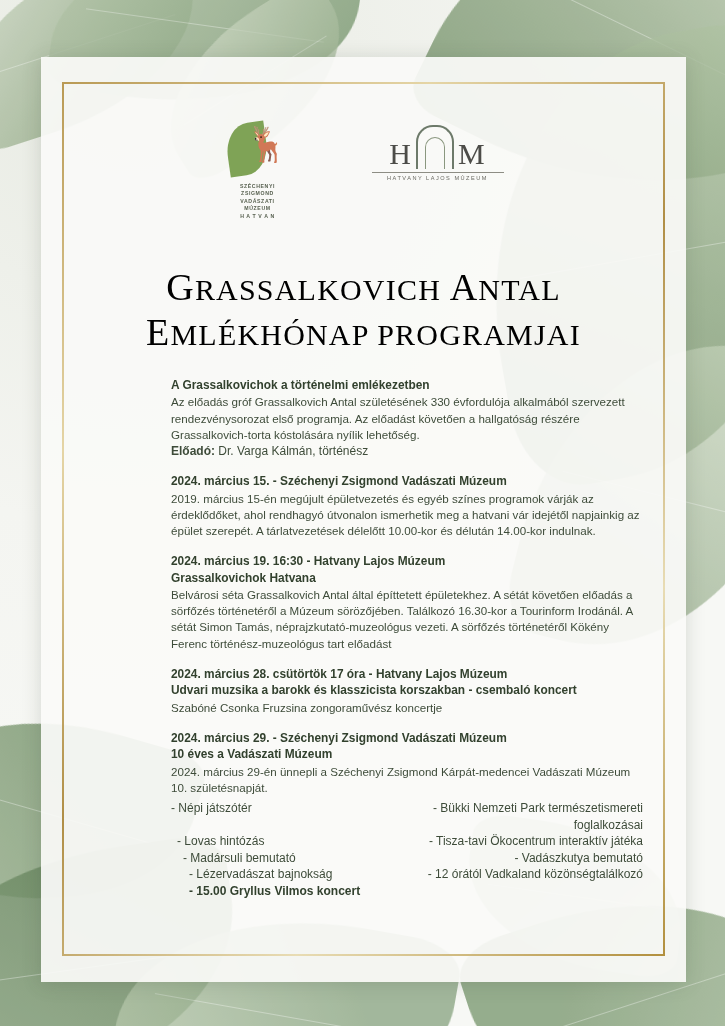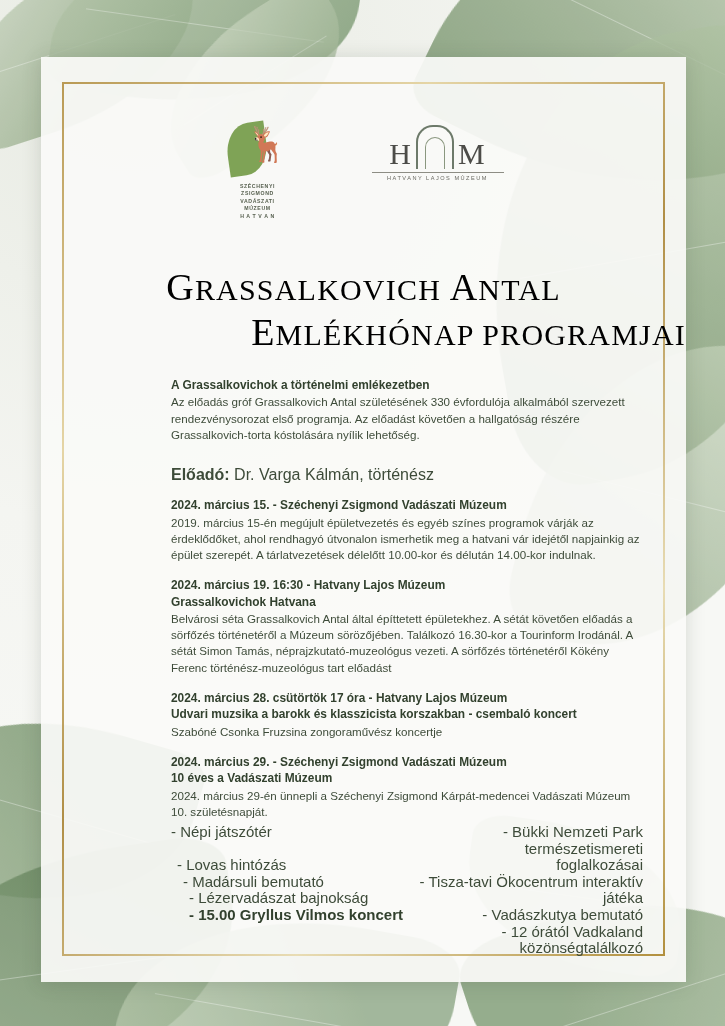--- a/index.html
+++ b/index.html
@@ -248,21 +248,20 @@
   }
   .title-line1 {
     font-size: 30px;
     letter-spacing: 1.2px;
     line-height: 40px;
   }
   .title-line2 {
     font-size: 30px;
     letter-spacing: 1.2px;
     line-height: 44px;
-    text-align: right;
   }
   .t-cap { font-size: 38px; }
 
   
   .content {
     position: absolute;
     left: 130px;
     top: 320px;
     width: 472px;
     color: #3c4a38;
@@ -282,36 +281,35 @@
     color: #32412e;
     line-height: 16.4px;
   }
   .ev-body {
     font-size: 11.6px;
     line-height: 16.2px;
     color: #3d4b39;
     margin-top: 1px;
   }
   .ev-note {
-    font-size: 16px;
+    font-size: 12px;
     line-height: 16.2px;
     color: #3d4b39;
-    margin-top: 24px;
   }
 
   
   .cols {
     display: flex;
     margin-top: 4px;
     gap: 10px;
   }
   .col-left { width: 208px; }
   .col-right { width: 254px; text-align: right; }
   .bullet {
-    font-size: 15px;
+    font-size: 12px;
     line-height: 16.6px;
     color: #3d4b39;
     white-space: nowrap;
   }
   .bullet.wrap { white-space: normal; }
   .bullet.b-strong { font-weight: bold; color: #32412e; }
   .ind-0 { padding-left: 0px; }
   .ind-1 { padding-left: 6px; }
   .ind-2 { padding-left: 12px; }
   .ind-3 { padding-left: 18px; }

